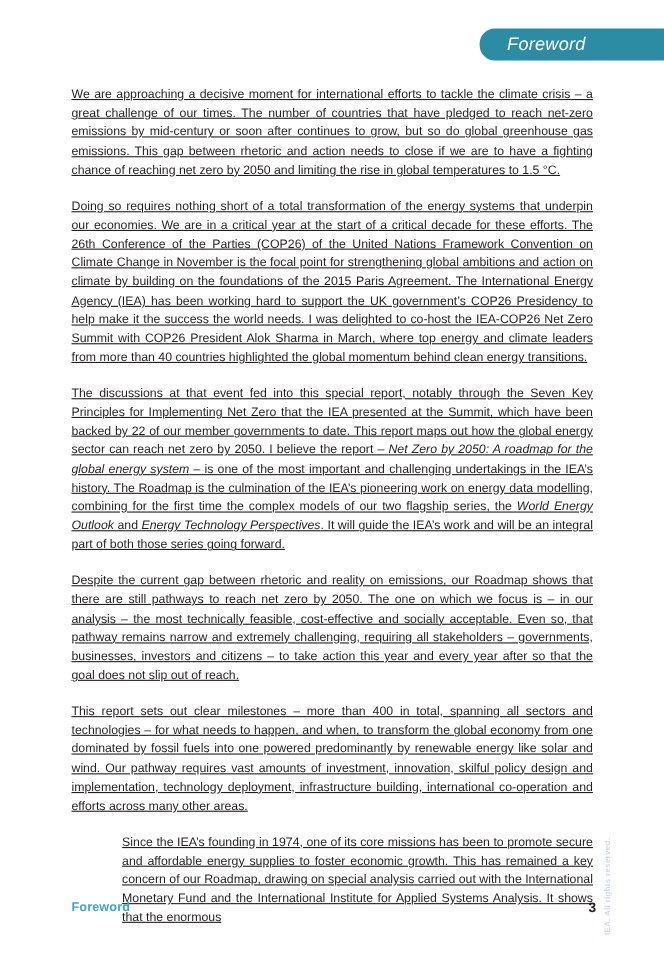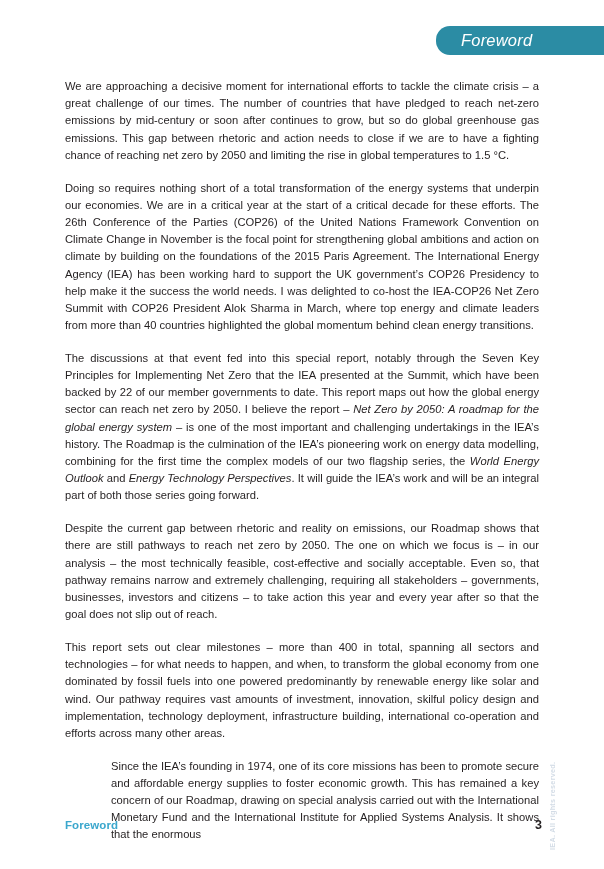--- a/index.html
+++ b/index.html
@@ -46,20 +46,21 @@
     width: 474px;
   }
   .para {
     font-size: 11.2px;
     line-height: 17.2px;
     text-align: justify;
     text-justify: inter-word;
     margin: 0 0 15.5px 0;
     color: #231f20;
     hyphens: none;
+    text-decoration: underline;
   }
   .para:last-child {
     margin-bottom: 0;
     margin-left: 46px;
   }
   .para i, .para em {
     font-style: italic;
   }
 
   

